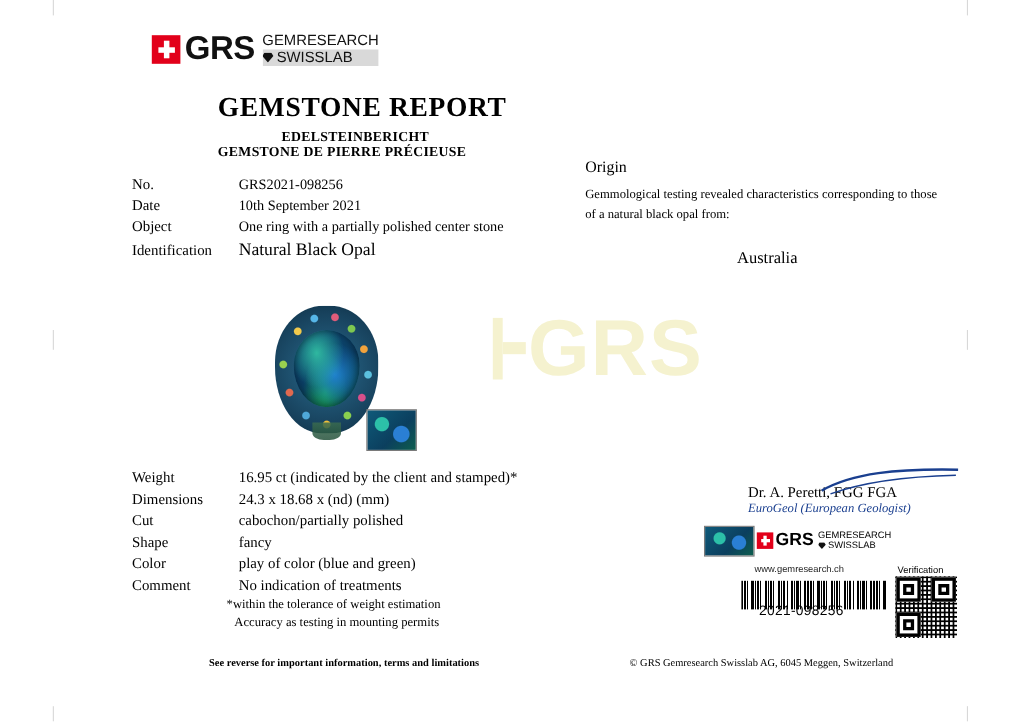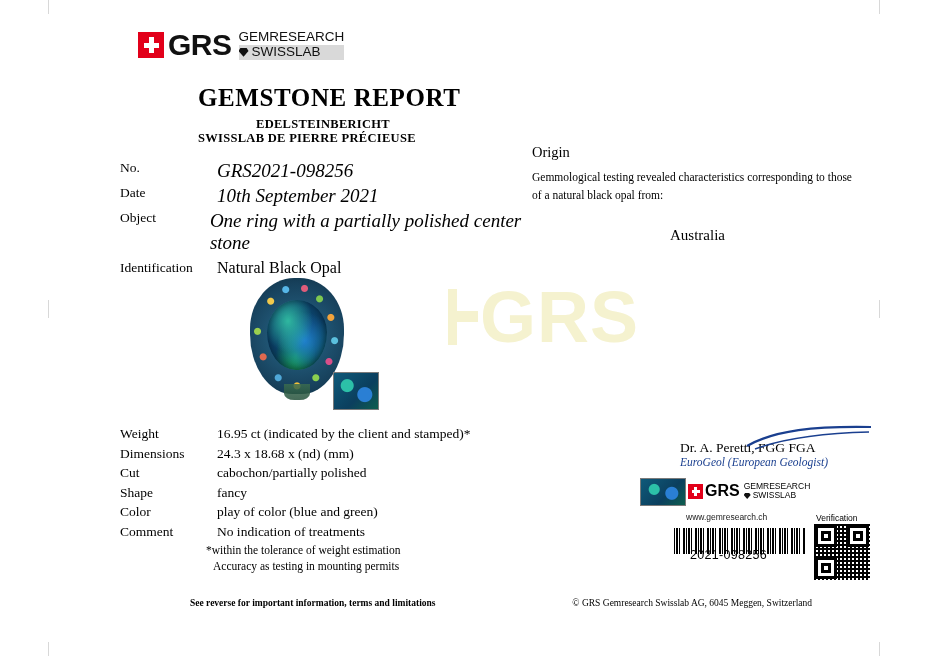--- a/index.html
+++ b/index.html
@@ -127,22 +127,21 @@
   }
   .info-row {
     display: flex;
     margin-bottom: 3px;
   }
   .info-label {
     width: 97px;
     font-size: 13.5px;
   }
   .info-value {
-    font-size: 19px;
-    font-style: italic;
+    font-size: 13px;
   }
   .info-row.ident .info-label { padding-top: 3px; }
   .ident-value {
     font-size: 16px;
     padding-top: 2px;
   }
 
   
   .origin-block {
     position: absolute;
@@ -454,21 +453,21 @@
       <span class="l1">GEMRESEARCH</span>
       <span class="l2">
         <span class="diamond"></span>
         <span>SWISSLAB</span>
       </span>
     </span>
   </div>
 
   <div class="report-title">GEMSTONE REPORT</div>
   <div class="subtitle1">EDELSTEINBERICHT</div>
-  <div class="subtitle2">SWISSLAB DE PIERRE PRÉCIEUSE</div>
+  <div class="subtitle2">GEMSTONE DE PIERRE PRÉCIEUSE</div>
 
   <div class="info-block">
     <div class="info-row">
       <span class="info-label">No.</span>
       <span class="info-value">GRS2021-098256</span>
     </div>
     <div class="info-row">
       <span class="info-label">Date</span>
       <span class="info-value">10th September 2021</span>
     </div>

